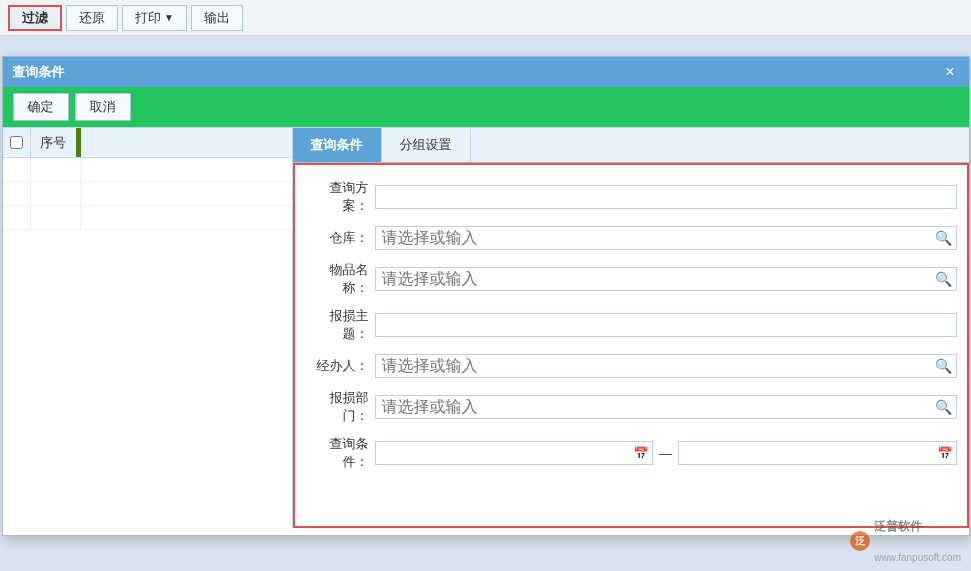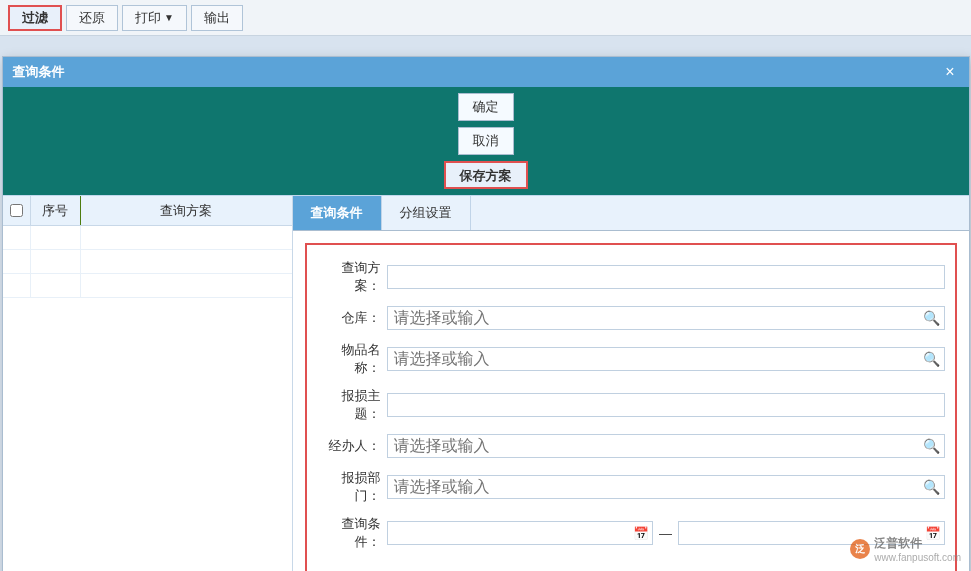--- a/index.html
+++ b/index.html
@@ -69,27 +69,26 @@
       cursor: pointer;
       font-size: 16px;
       color: #fff;
       background: none;
       border: none;
       padding: 0 4px;
     }
 
     
     .dialog-actionbar {
-      background: #0f766e;
+      background: #22c55e;
       border-bottom: 1px solid #c0d8ec;
       padding: 6px 10px;
       display: flex;
       gap: 6px;
       align-items: center;
-      flex-direction: column;
     }
     .action-btn {
       padding: 4px 14px;
       border: 1px solid #aabdd0;
       background: #f5faff;
       color: #333;
       cursor: pointer;
       font-size: 13px;
       height: 28px;
     }
@@ -127,21 +126,21 @@
       width: 28px;
       display: flex;
       align-items: center;
       justify-content: center;
       border-right: 1px solid #c8d8e8;
       height: 100%;
     }
     .scheme-col-num {
       width: 50px;
       text-align: center;
-      border-right: 1px solid #4d7c0f;
+      border-right: 5px solid #4d7c0f;
       height: 100%;
       display: flex;
       align-items: center;
       justify-content: center;
     }
     .scheme-col-name {
       flex: 1;
       text-align: center;
       display: flex;
       align-items: center;
@@ -176,21 +175,21 @@
     }
     .tab.active {
       background: #5ba3d8;
       color: #fff;
       font-weight: bold;
     }
 
     
     .query-form {
       border: 2px solid #e05050;
-      margin: 12px;
+      margin: 0;
       padding: 14px 10px;
       flex: 1;
     }
     .form-row {
       display: flex;
       align-items: center;
       margin-bottom: 10px;
       min-height: 26px;
     }
     .form-label {
@@ -319,32 +318,30 @@
   <div class="dialog">
 
     <div class="dialog-titlebar">
       <span>查询条件</span>
       <button class="dialog-close">×</button>
     </div>
 
     <div class="dialog-actionbar">
       <button class="action-btn">确定</button>
       <button class="action-btn">取消</button>
-      <button class="action-btn save-btn">保存方案</button>
     </div>
 
     <div class="dialog-body">
 
       <div class="left-panel">
         <div class="scheme-table-header">
           <div class="scheme-col-check">
             <input type="checkbox" style="">
           </div>
           <div class="scheme-col-num">序号</div>
-          <div class="scheme-col-name">查询方案</div>
         </div>
         <div class="scheme-rows">
 
           <div style="height:24px; border-bottom:1px solid #e8f0f8; display:flex;">
             <div style="width:28px; border-right:1px solid #e8f0f8;"></div>
             <div style="width:50px; border-right:1px solid #e8f0f8;"></div>
             <div style="flex:1;"></div>
           </div>
           <div style="height:24px; border-bottom:1px solid #e8f0f8; display:flex;">
             <div style="width:28px; border-right:1px solid #e8f0f8;"></div>
@@ -428,15 +425,15 @@
         </div>
       </div>
     </div>
   </div>
 </div>
 
 <div class="watermark">
   <div class="watermark-logo">泛</div>
   <div>
     <div style="font-size:12px; color:#555; font-weight:bold;">泛普软件</div>
-    <div style="font-size:10px; color:#888;">www.fanpusoft.com</div>
+    <div style="font-size:10px; color:#888;margin-top:17px;">www.fanpusoft.com</div>
   </div>
 </div>
 
 </body></html>

